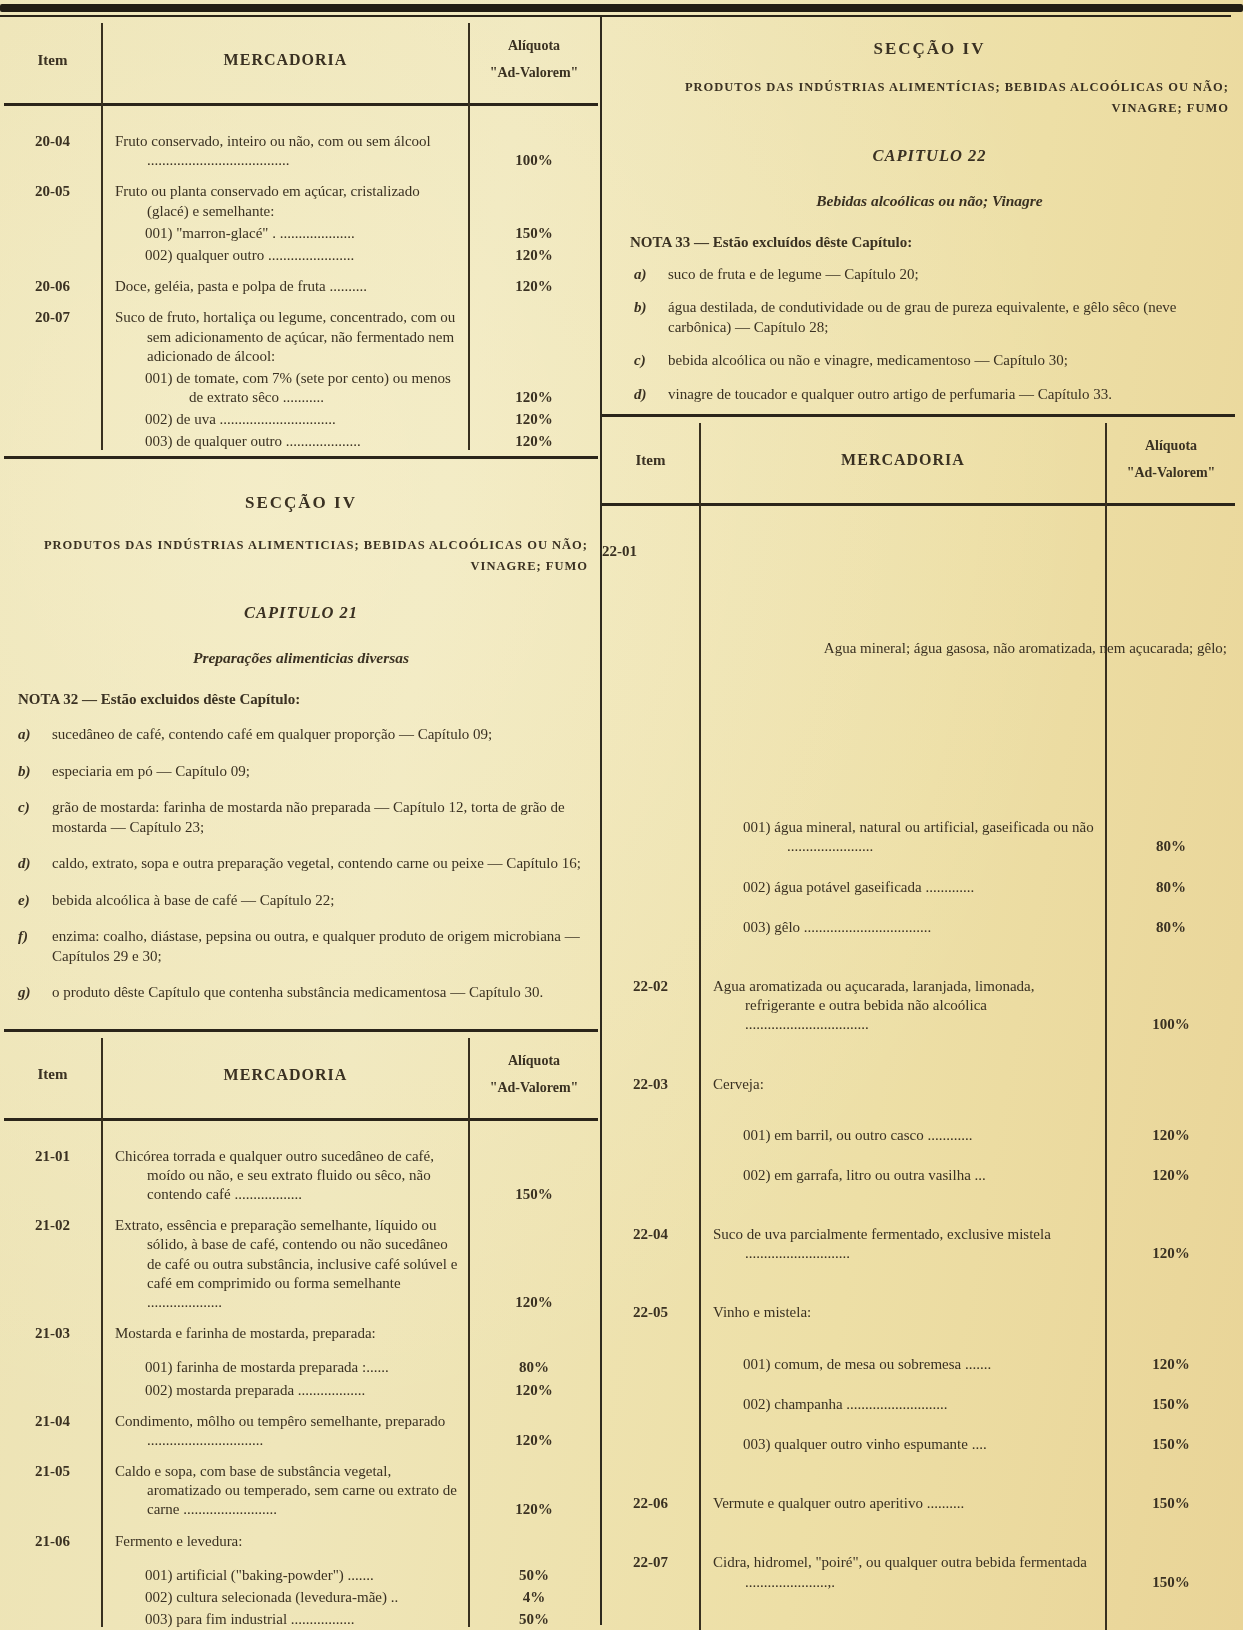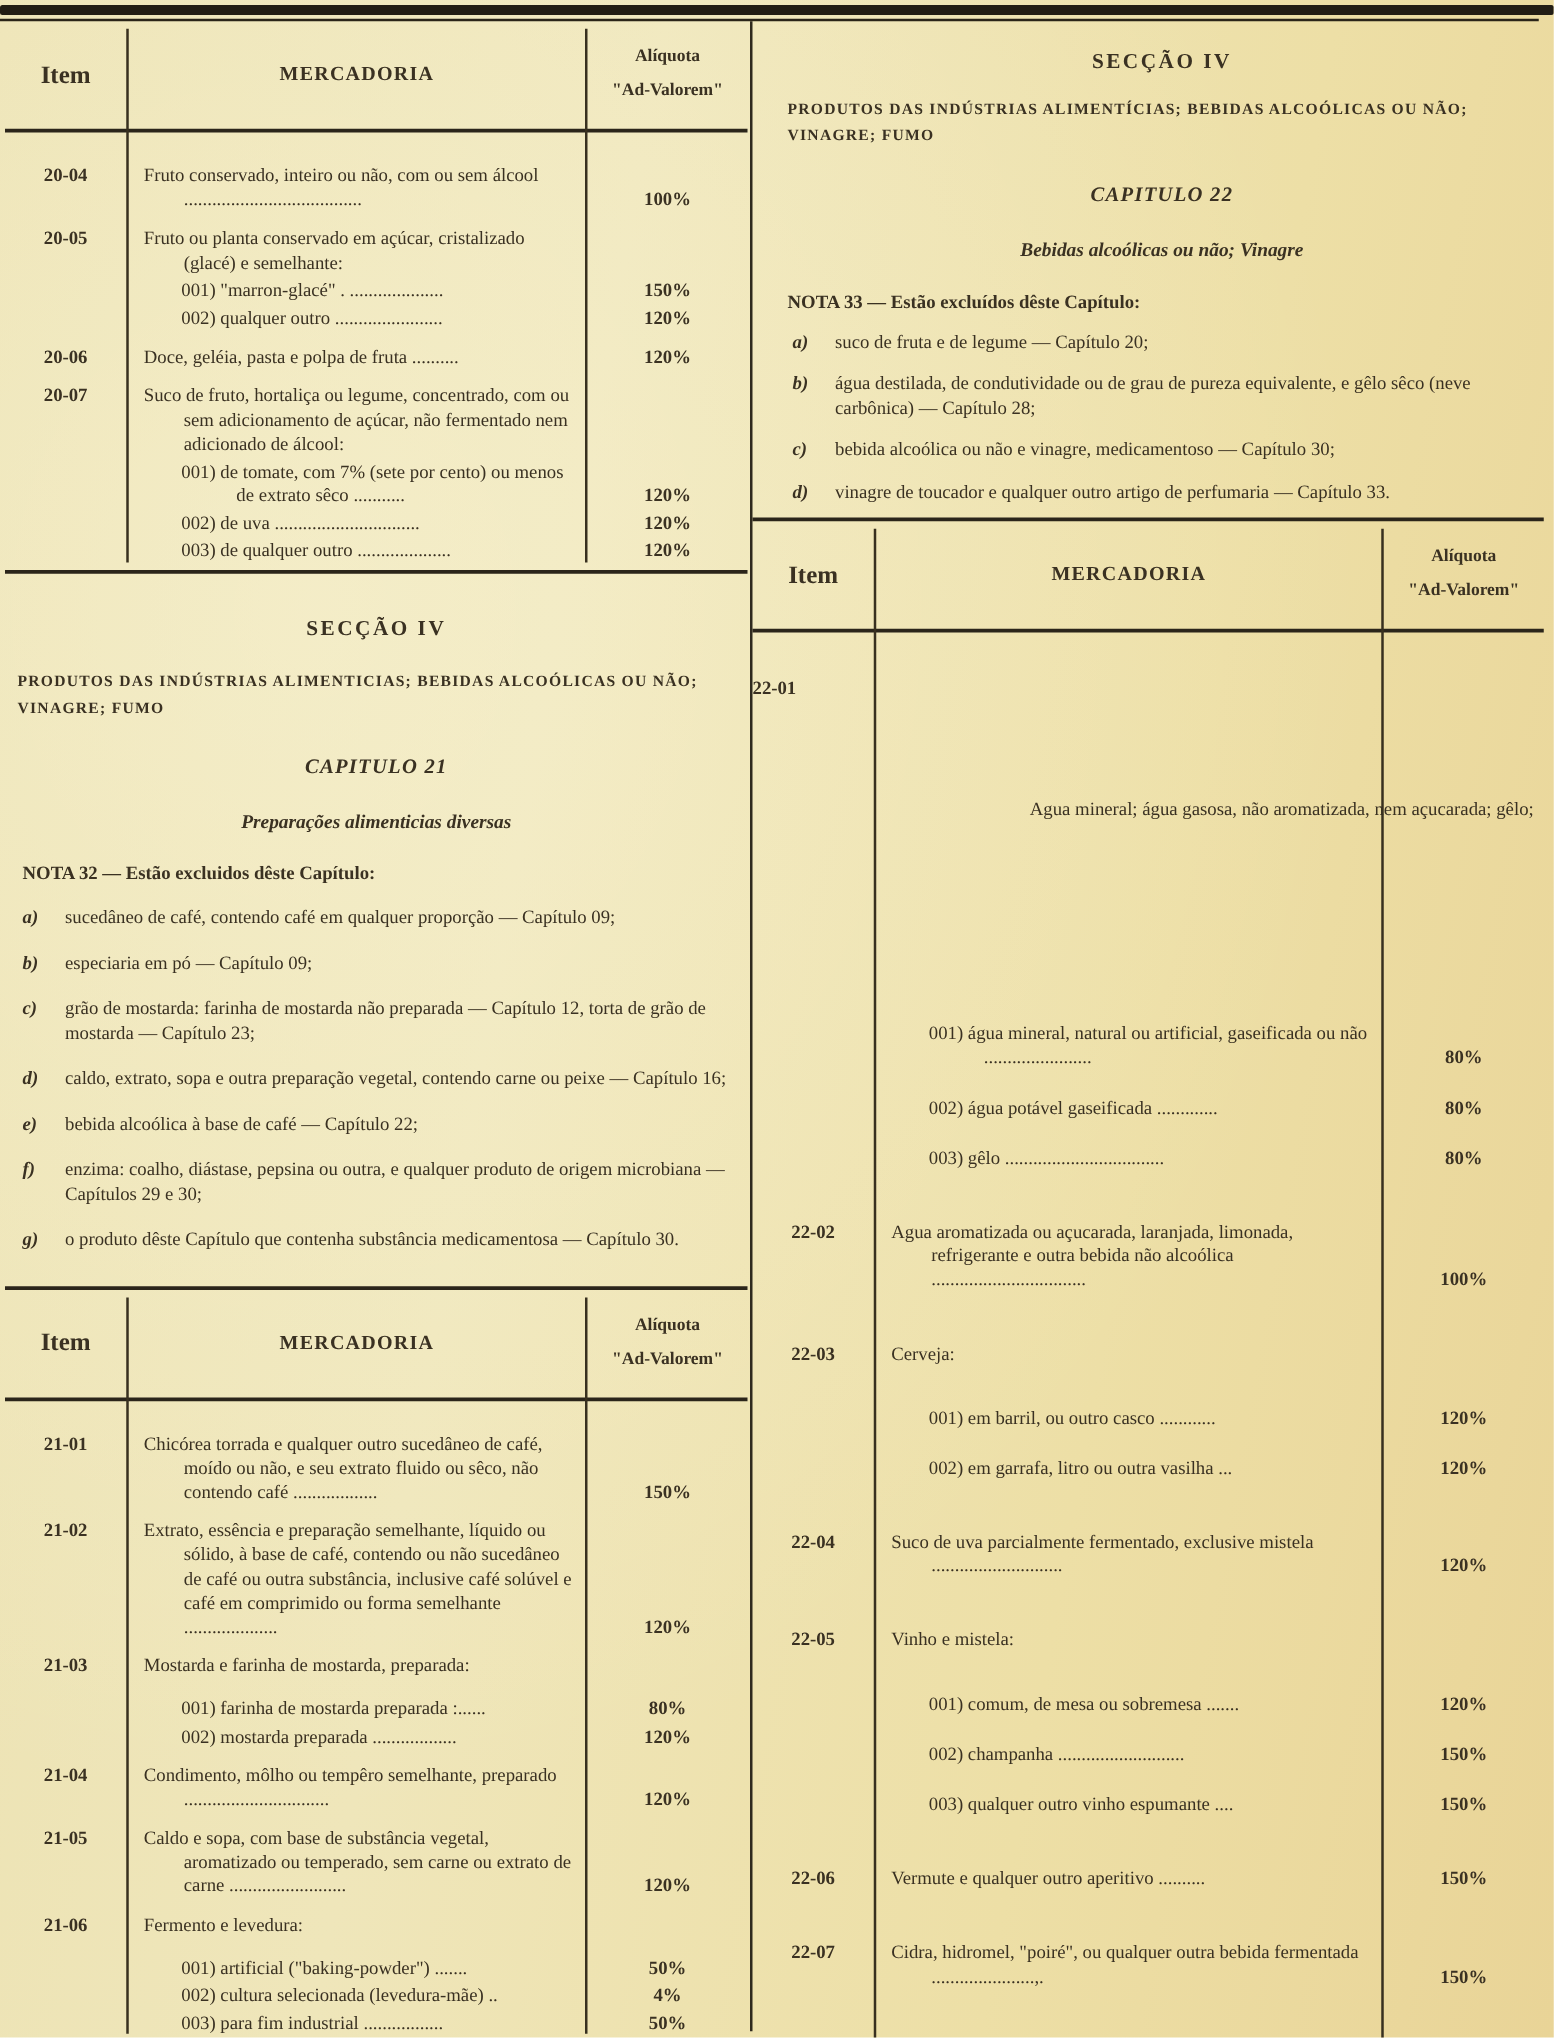--- a/index.html
+++ b/index.html
@@ -20,21 +20,21 @@
   .columns{display:flex;align-items:stretch;height:1608px;}
   .col-left{width:600px;flex:0 0 600px;padding:0 2px 0 4px;box-sizing:border-box;}
   .col-right{flex:1;border-left:2px solid #2f2a1e;padding:0 8px 0 0;box-sizing:border-box;}
 
   
   .tbl{position:relative;border-top:3px solid #2b251a;}
   .tbl .vsep-l,.tbl .vsep-r{position:absolute;top:6px;bottom:6px;width:2px;background:#38301f;}
   .tbl .vsep-l{left:97px;}
   .tbl .vsep-r{right:128px;}
   .hdr{display:flex;align-items:center;min-height:86px;border-bottom:3px solid #2b251a;}
-  .h-item{flex:0 0 97px;text-align:center;font-weight:bold;font-size:20px;}
+  .h-item{flex:0 0 97px;text-align:center;font-weight:bold;font-size:15px;}
   .h-merc{flex:1;text-align:center;font-weight:bold;font-size:16px;letter-spacing:1px;}
   .h-aliq{flex:0 0 128px;text-align:center;font-weight:bold;font-size:14px;line-height:1.9;}
   .rows{padding:14px 0 4px 0;}
   .row{display:flex;align-items:flex-end;font-size:15px;line-height:1.28;}
   .row .code{flex:0 0 97px;text-align:center;font-weight:bold;align-self:flex-start;}
   .row .desc{flex:1;padding-right:8px;}
   .row.main .desc{padding-left:46px;text-indent:-32px;}
   .row.sub  .desc{padding-left:88px;text-indent:-44px;}
   .row .rate{flex:0 0 128px;text-align:center;font-weight:bold;white-space:nowrap;}
   
@@ -49,21 +49,21 @@
   .airy .row.main + .row.sub{margin-top:32px;}
   .airy .row:first-child{margin-top:0;flex-direction:column;}
   .tbl.closed{border-bottom:none;}
   #tblA{border-bottom:3px solid #2b251a;}
   #tblC .rows{padding-bottom:26px;}
   #tblC{border-bottom:3px solid #2b251a;margin-bottom:10px;}
 
   
   .sec{padding:34px 10px 26px 10px;}
   .sec .secao{text-align:center;font-weight:bold;font-size:17px;letter-spacing:2px;margin-bottom:22px;}
-  .sec .subt{text-align:left;font-weight:bold;font-size:12.5px;letter-spacing:1px;line-height:1.7;}
+  .sec .subt{text-align:right;font-weight:bold;font-size:12.5px;letter-spacing:1px;line-height:1.7;}
   .sec .cap{text-align:center;font-weight:bold;font-style:italic;font-size:16.5px;letter-spacing:1px;margin:26px 0 0 0;}
   .sec .titulo{text-align:center;font-style:italic;font-weight:bold;font-size:15.5px;margin:26px 0 0 0;}
   .sec .nota{font-weight:bold;font-size:15px;margin:24px 0 0 4px;}
   .notes{margin-top:6px;}
   .note{display:flex;font-size:15px;line-height:1.3;margin-top:17px;}
   .note .lbl{flex:0 0 34px;text-align:left;font-style:italic;font-weight:bold;padding-left:4px;}
   .note .txt{flex:1;padding-right:4px;}
   .col-right .sec{padding:22px 6px 10px 28px;}
   .col-right .sec .secao{margin-bottom:18px;}
   .col-right .sec .nota{margin-left:0;}

